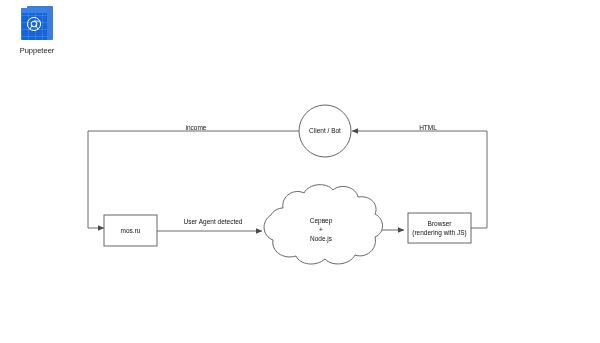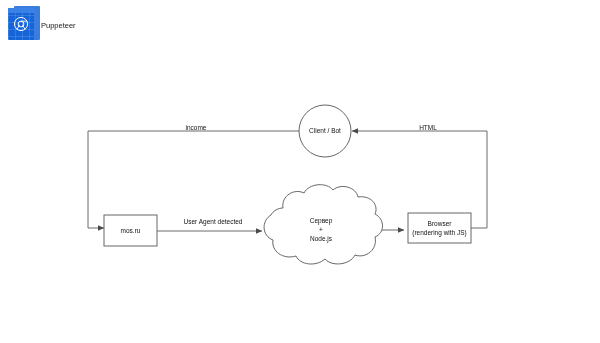--- a/index.html
+++ b/index.html
@@ -16,24 +16,23 @@
     color: #000000;
   }
 
   
   #desktop-icon {
     position: absolute;
     left: 8px;
     top: 6px;
     width: 58px;
     display: flex;
-    flex-direction: row;
+    flex-direction: column;
     align-items: center;
     cursor: default;
-    gap: 33px;
   }
   #icon-art {
     width: 32px;
     height: 36px;
     position: relative;
   }
   .folder-back {
     position: absolute;
     left: 6px;
     top: 0;

